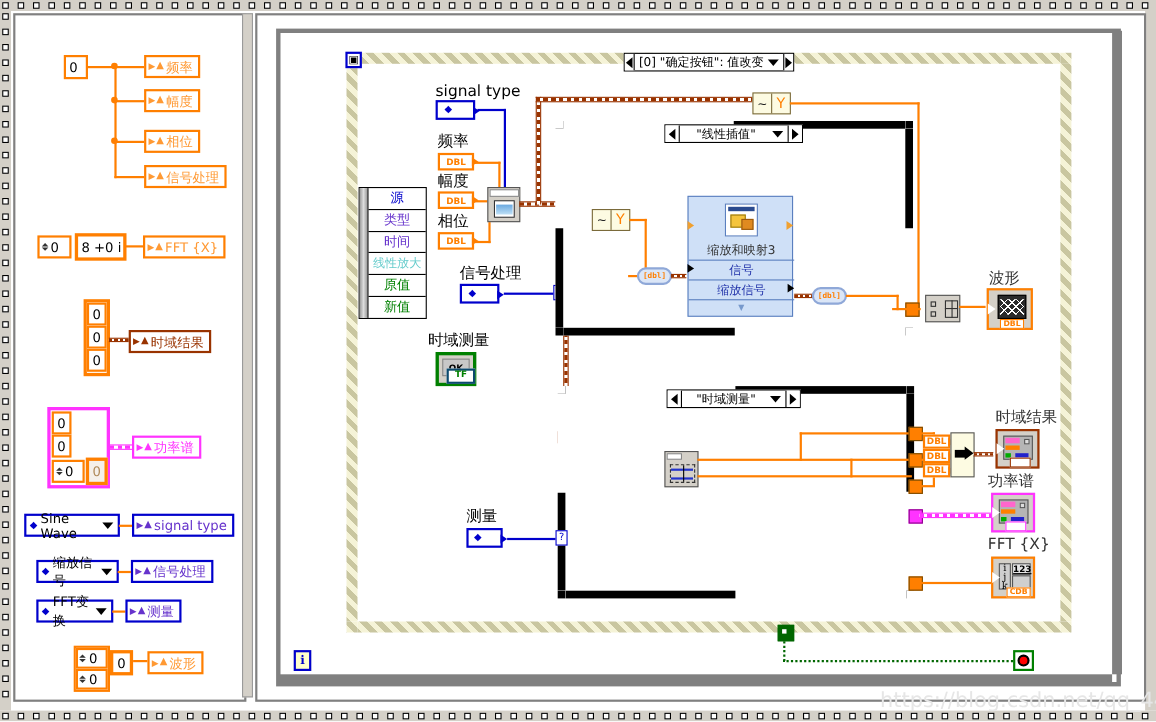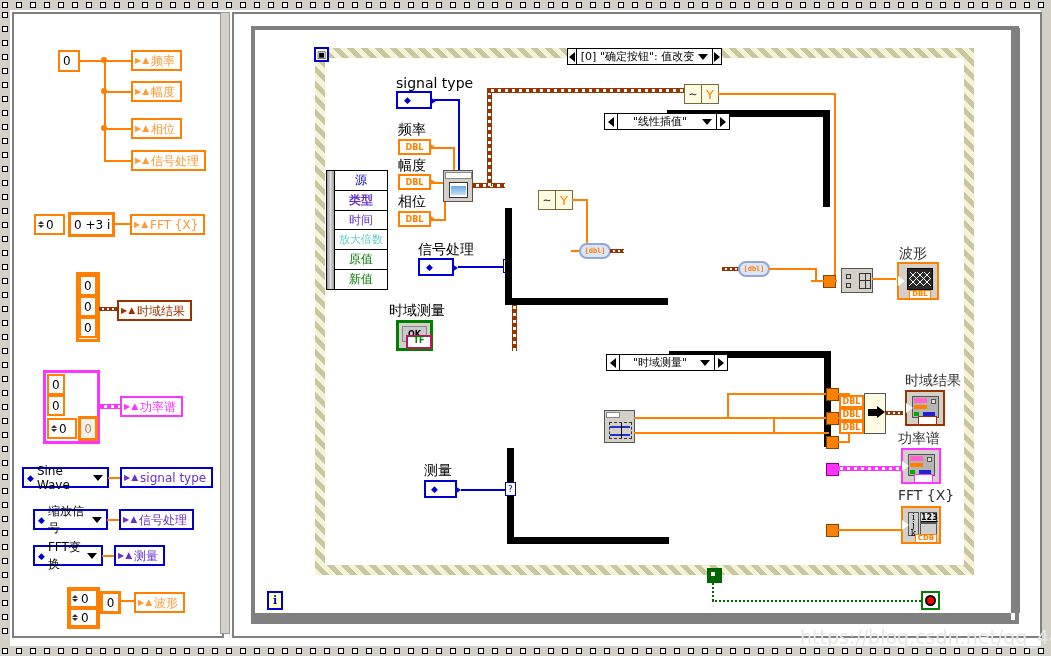--- a/index.html
+++ b/index.html
@@ -117,21 +117,21 @@
   .coer{position:absolute;box-sizing:border-box;border:2px solid #8fa8d8;border-radius:8px;background:#dbe6f7;
         display:flex;align-items:center;justify-content:center;font:bold 7px "DejaVu Sans Mono",monospace;color:#ff7f00;}
 
   .tunnel{position:absolute;background:#ff7f00;border:1px solid #7a4a00;}
   .tunnel.mg{background:#ff33ff;border-color:#880088;}
   .tunnel.grn{background:#006600;}
 
   .okbtn{position:absolute;box-sizing:border-box;border:3px solid #008000;background:#d4d0c8;}
   .okbtn .face{position:absolute;left:3px;top:3px;right:3px;height:14px;background:#c8c8c8;border:1px solid #888;
        display:flex;align-items:center;justify-content:center;font:bold 8px "DejaVu Sans",sans-serif;}
-  .okbtn .tf{position:absolute;left:7px;bottom:-1px;width:22px;height:10px;border:2px solid #be185d;background:#fff;
+  .okbtn .tf{position:absolute;left:7px;bottom:-1px;width:22px;height:10px;border:2px solid #0c4a6e;background:#fff;
        font:bold 8px "DejaVu Sans",sans-serif;color:#008000;text-align:center;line-height:7px;}
 
   .itterm{position:absolute;box-sizing:border-box;border:2px solid #0000cc;background:#ffffcc;
        display:flex;align-items:center;justify-content:center;font:bold 11px "DejaVu Serif",serif;color:#0000cc;}
   .evicon{position:absolute;box-sizing:border-box;border:2px solid #0000cc;background:#fff;
        display:flex;align-items:center;justify-content:center;font-size:10px;color:#000;}
   .stopnode{position:absolute;box-sizing:border-box;border:2px solid #008000;background:#fff;
        display:flex;align-items:center;justify-content:center;}
   .stopnode .o{width:11px;height:11px;border-radius:50%;background:#ff0000;border:2px solid #000;box-sizing:border-box;}
 
@@ -388,21 +388,21 @@
   </div>
 
   <div class="numbox" style="left:34px;top:214px;width:31px;height:21px;padding-left:10px;">
     <span>0</span>
   </div>
   <div class="spin" style="left:37px;top:217px;height:15px;">
     <b class="u"></b>
       <b class="d"></b>
   </div>
   <div class="numbox thick" style="left:68px;top:212px;width:47px;height:25px;">
-    <span>0 +3 i</span>
+    <span>8 +0 i</span>
   </div>
   <div class="w h" style="left:114px;top:223px;width:17px;"></div>
   <div class="term or" style="left:130px;top:214px;height:21px;padding-right:5px;">
     <span class="arr">▶</span>
     <span class="hs">▲</span>
     <span class="tx">FFT {X}</span>
   </div>
 
   <div class="abs" style="left:76px;top:272px;width:24px;height:70px;border:3px solid #ff7f00;background:#fff;"></div>
   <div class="numbox" style="left:79px;top:275px;width:18px;height:21px;">
@@ -521,23 +521,23 @@
     <div class="dn"></div>
     <div class="rb">
         <span class="tri-r"></span>
       </div>
   </div>
 
   <div class="evpane" style="left:326px;top:170px;width:62px;height:120px;">
     <div class="grip"></div>
     <div class="rows">
       <div style="color:#0000cc;">源</div>
-      <div style="color:#6633cc;font-weight:bold;">类型</div>
+      <div style="color:#6633cc;">类型</div>
       <div style="color:#6633cc;">时间</div>
-      <div style="color:#66cccc;font-size:11px;">放大倍数</div>
+      <div style="color:#66cccc;font-size:11px;">线性放大</div>
       <div style="color:#008000;">原值</div>
       <div style="color:#008000;">新值</div>
     </div>
   </div>
 
   <div class="lbl" style="left:396px;top:76px;font-size:14px;color:#000;">signal type</div>
   <div class="enum" style="left:396px;top:91px;width:36px;height:18px;">
     <span class="lr" style="margin-left:6px;">◆</span>
     <span class="abs" style="right:-6px;top:4px;width:0;height:0;border-top:4px solid transparent;border-bottom:4px solid transparent;border-left:6px solid #0000cc;"></span>
   </div>
@@ -617,20 +617,34 @@
   </div>
   <div class="w h" style="left:572px;top:199px;width:16px;"></div>
   <div class="w v" style="left:586px;top:199px;height:52px;"></div>
   <div class="w h" style="left:571px;top:250px;width:17px;"></div>
 
   <div class="coer" style="left:579px;top:243px;width:32px;height:16px;">
     <span>[dbl]</span>
   </div>
   <div class="cw h" style="left:610px;top:249px;width:14px;"></div>
 
+  <div class="subvi" style="left:625px;top:178px;width:96px;height:110px;">
+    <div class="abs" style="left:33px;top:6px;width:30px;height:30px;border:1px solid #5a7fbf;background:#fff;"></div>
+    <div class="abs" style="left:36px;top:9px;width:24px;height:4px;background:#2b4b8f;"></div>
+    <div class="abs" style="left:38px;top:16px;width:14px;height:12px;background:#f5c43c;border:1px solid #9a7a10;"></div>
+    <div class="abs" style="left:48px;top:20px;width:11px;height:10px;background:#e08a20;border:1px solid #9a5a10;"></div>
+    <div class="ttl" style="position:absolute;left:0;top:41px;width:96px;">缩放和映射3</div>
+    <div class="row" style="position:absolute;left:0;top:57px;width:96px;height:18px;line-height:18px;color:#2233aa;">信号</div>
+    <div class="row" style="position:absolute;left:0;top:75px;width:96px;height:18px;line-height:18px;color:#2233aa;">缩放信号</div>
+    <div class="row" style="position:absolute;left:0;top:93px;width:96px;height:16px;line-height:14px;color:#7799cc;">▾</div>
+    <div class="abs" style="left:-1px;top:22px;width:0;height:0;border-top:4px solid transparent;border-bottom:4px solid transparent;border-left:6px solid #f0a030;"></div>
+    <div class="abs" style="right:-1px;top:22px;width:0;height:0;border-top:4px solid transparent;border-bottom:4px solid transparent;border-left:6px solid #f0a030;"></div>
+    <div class="abs" style="left:-1px;top:61px;width:0;height:0;border-top:4px solid transparent;border-bottom:4px solid transparent;border-left:6px solid #000;"></div>
+    <div class="abs" style="right:-2px;top:79px;width:0;height:0;border-top:4px solid transparent;border-bottom:4px solid transparent;border-left:6px solid #000;"></div>
+  </div>
 
   <div class="cw h" style="left:722px;top:267px;width:18px;"></div>
   <div class="coer" style="left:738px;top:261px;width:32px;height:16px;">
     <span>[dbl]</span>
   </div>
   <div class="w h" style="left:769px;top:268px;width:48px;"></div>
   <div class="w v" style="left:815px;top:268px;height:14px;"></div>
   <div class="tunnel" style="left:823px;top:275px;width:11px;height:11px;"></div>
   <div class="w h" style="left:811px;top:280px;width:26px;"></div>
 

